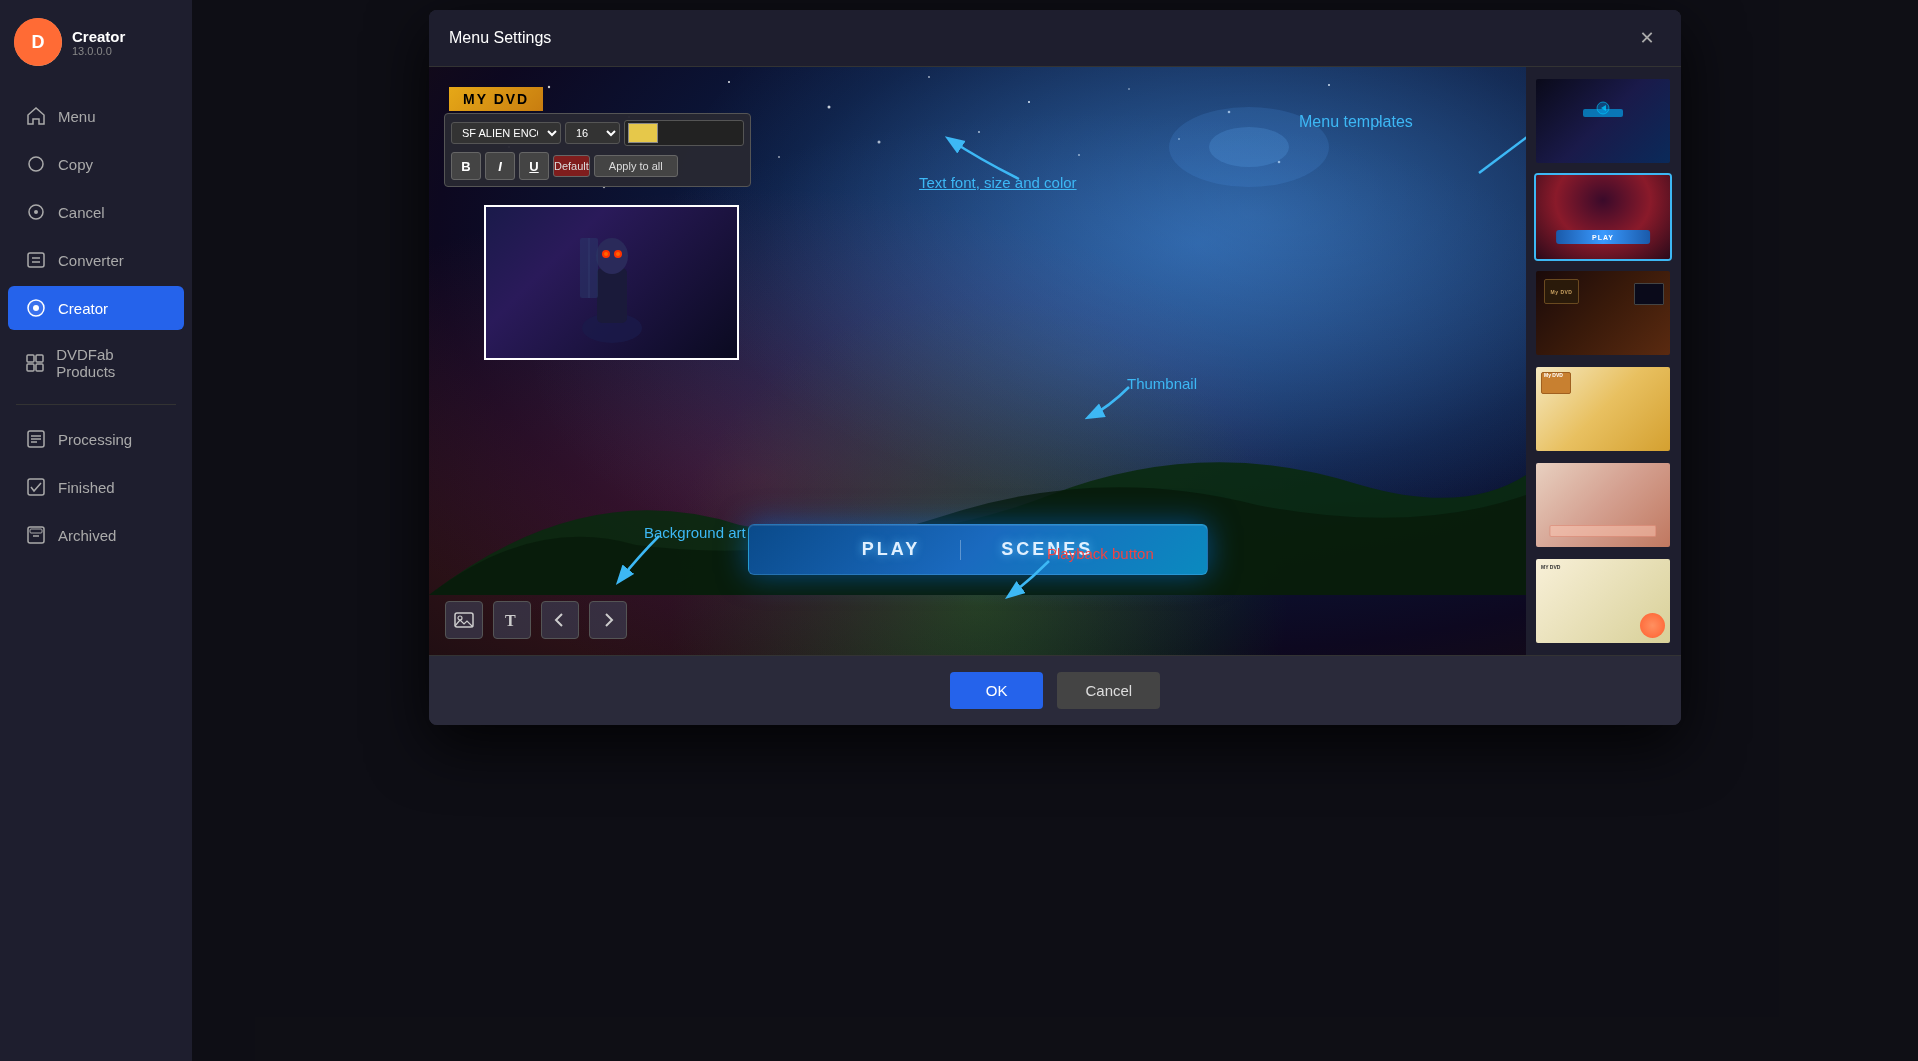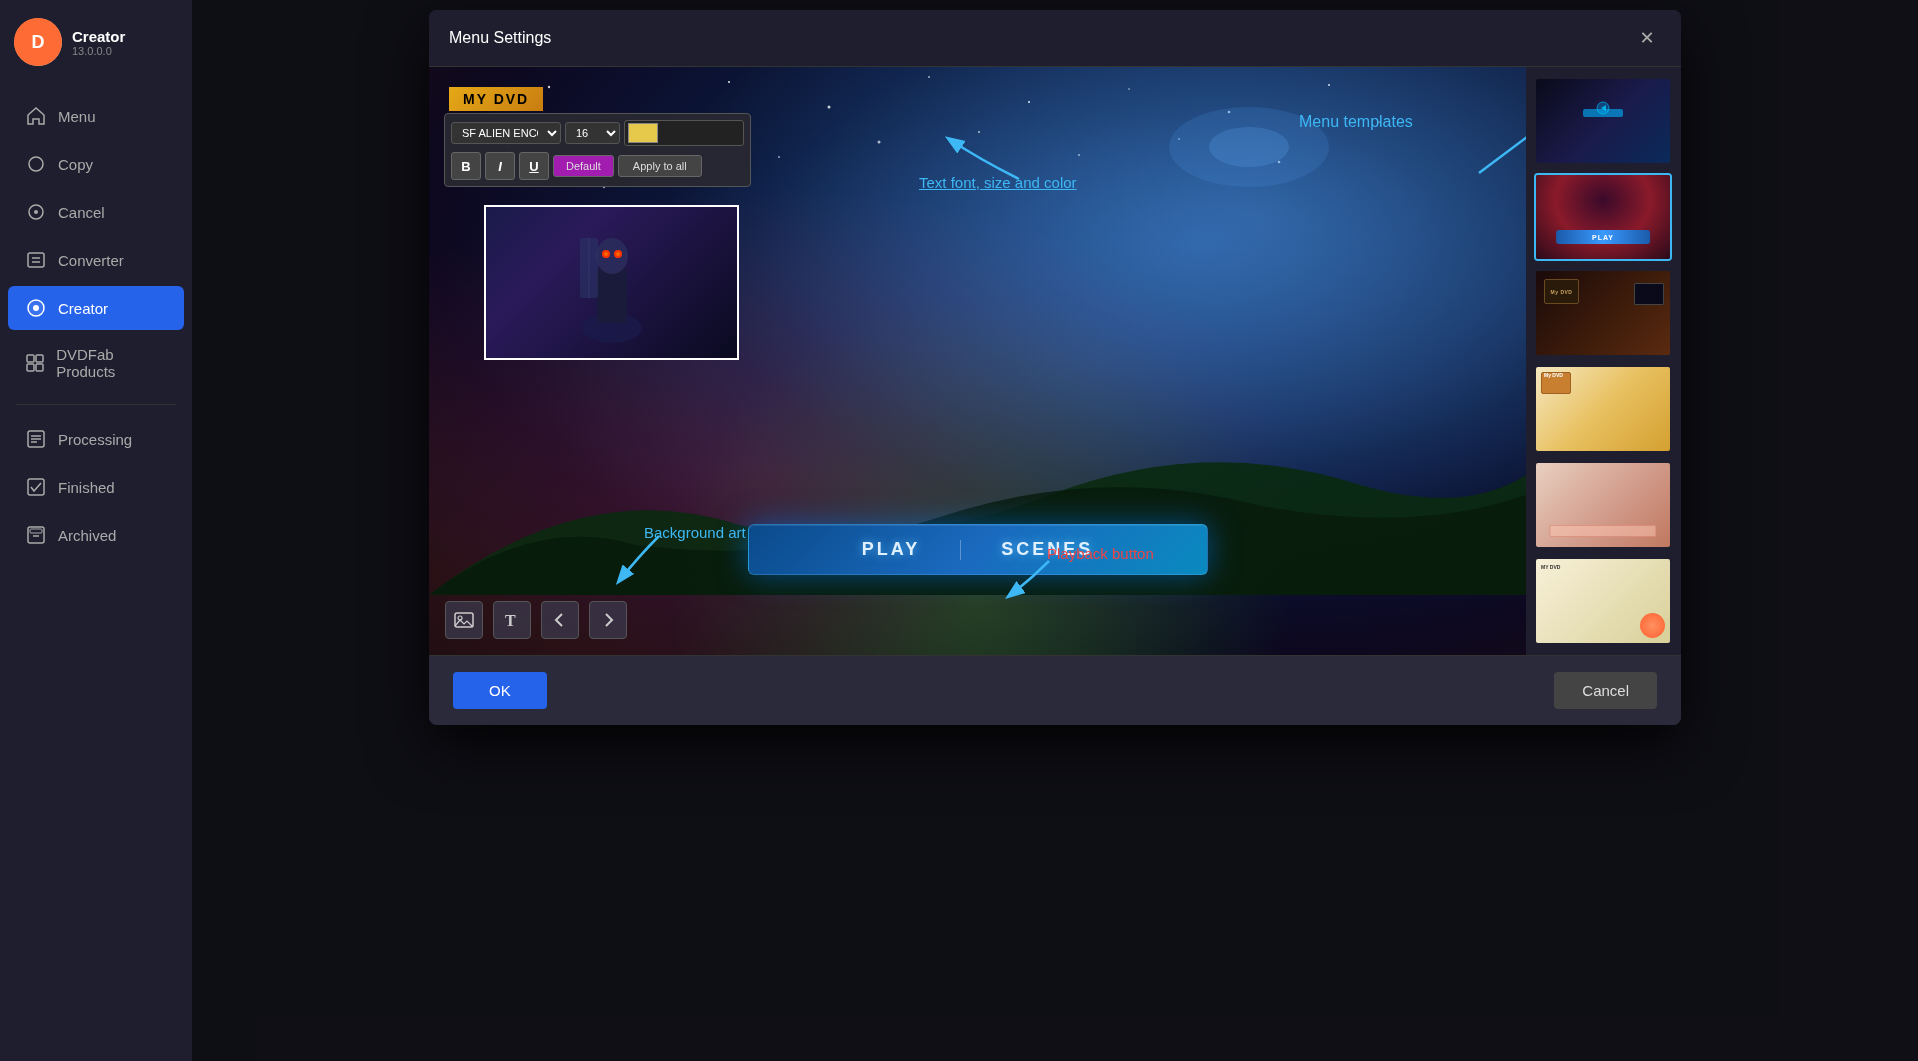--- a/index.html
+++ b/index.html
@@ -304,25 +304,25 @@
       font-size: 13px;
       border-radius: 3px;
       cursor: pointer;
       display: flex;
       align-items: center;
       justify-content: center;
       font-weight: bold;
     }
 
     .default-btn {
-      background: #a21caf;
+      background: #7f1d1d;
       border: 1px solid #666;
       color: #ddd;
       font-size: 11px;
-      padding: 4px 12px;
+      padding: 4px 0;
       border-radius: 3px;
       cursor: pointer;
     }
 
     .apply-all-btn {
       background: #444;
       border: 1px solid #666;
       color: #ddd;
       font-size: 11px;
       padding: 4px 14px;
@@ -443,21 +443,21 @@
 
     .template-thumb.selected {
       border-color: #3db8f5;
     }
 
     
     .modal-footer {
       background: #2a2a3a;
       padding: 16px 24px;
       display: flex;
-      justify-content: space-between;
+      justify-content: center;
       gap: 14px;
       border-top: 1px solid #333;
     }
 
     .btn-ok {
       background: #2563eb;
       color: #fff;
       border: none;
       padding: 10px 36px;
       border-radius: 4px;
@@ -733,20 +733,31 @@
             <svg width="120" height="80" viewBox="0 0 120 80" style="position:absolute; top:-10px; left:160px;">
               <path d="M20 70 Q60 40 100 10" stroke="#3db8f5" stroke-width="2.5" fill="none" marker-end="url(#arrow2)"></path>
               <defs>
                 <marker id="arrow2" markerWidth="8" markerHeight="8" refX="6" refY="3" orient="auto">
                   <path d="M0,0 L0,6 L8,3 z" fill="#3db8f5"></path>
                 </marker>
               </defs>
             </svg>
           </div>
 
+          <div style="position:absolute; top:290px; left:610px; pointer-events:none; z-index:30;">
+            <svg width="160" height="80" viewBox="0 0 160 80">
+              <path d="M90 30 Q70 50 50 60" stroke="#3db8f5" stroke-width="2.5" fill="none" marker-end="url(#arrow3)"></path>
+              <defs>
+                <marker id="arrow3" markerWidth="8" markerHeight="8" refX="6" refY="3" orient="auto">
+                  <path d="M0,0 L0,6 L8,3 z" fill="#3db8f5"></path>
+                </marker>
+              </defs>
+            </svg>
+            <span style="position:absolute; top:18px; left:88px; color:#3db8f5; font-size:15px; white-space:nowrap;">Thumbnail</span>
+          </div>
 
           <div style="position:absolute; bottom:55px; left:160px; pointer-events:none; z-index:30;">
             <svg width="120" height="70" viewBox="0 0 120 70">
               <path d="M70 10 Q50 30 30 55" stroke="#3db8f5" stroke-width="2.5" fill="none" marker-end="url(#arrow4)"></path>
               <defs>
                 <marker id="arrow4" markerWidth="8" markerHeight="8" refX="6" refY="3" orient="auto">
                   <path d="M0,0 L0,6 L8,3 z" fill="#3db8f5"></path>
                 </marker>
               </defs>
             </svg>

